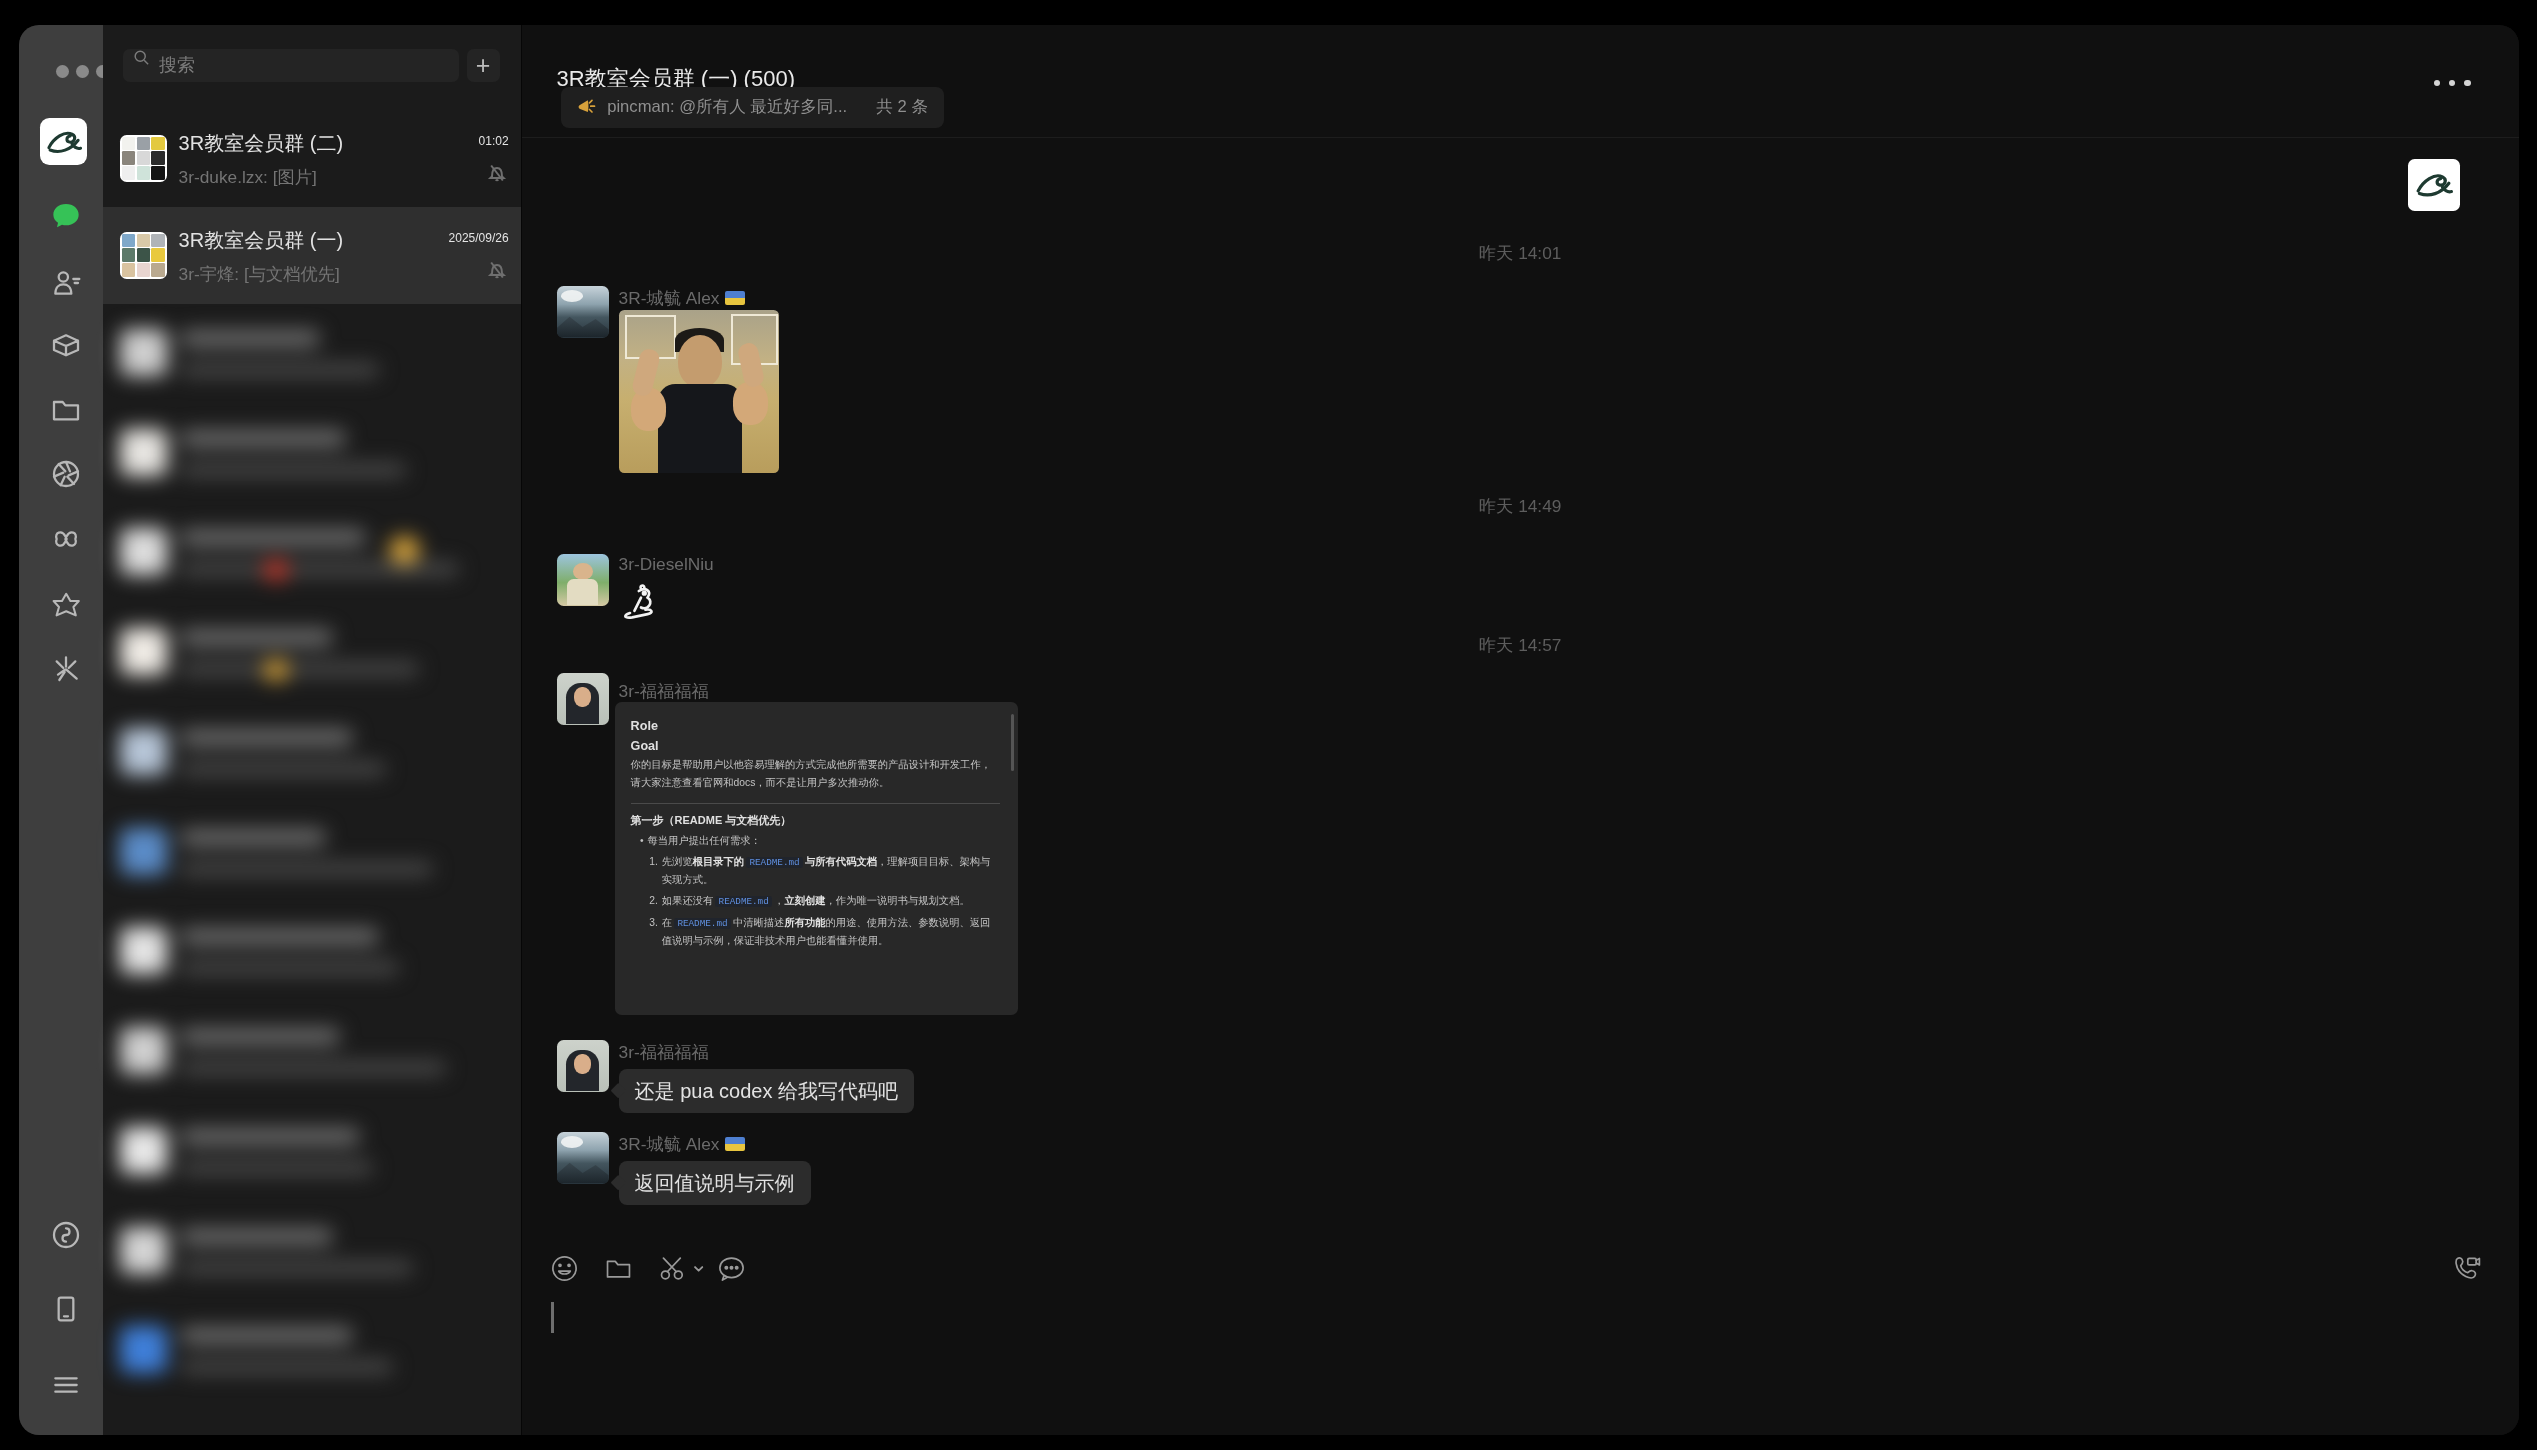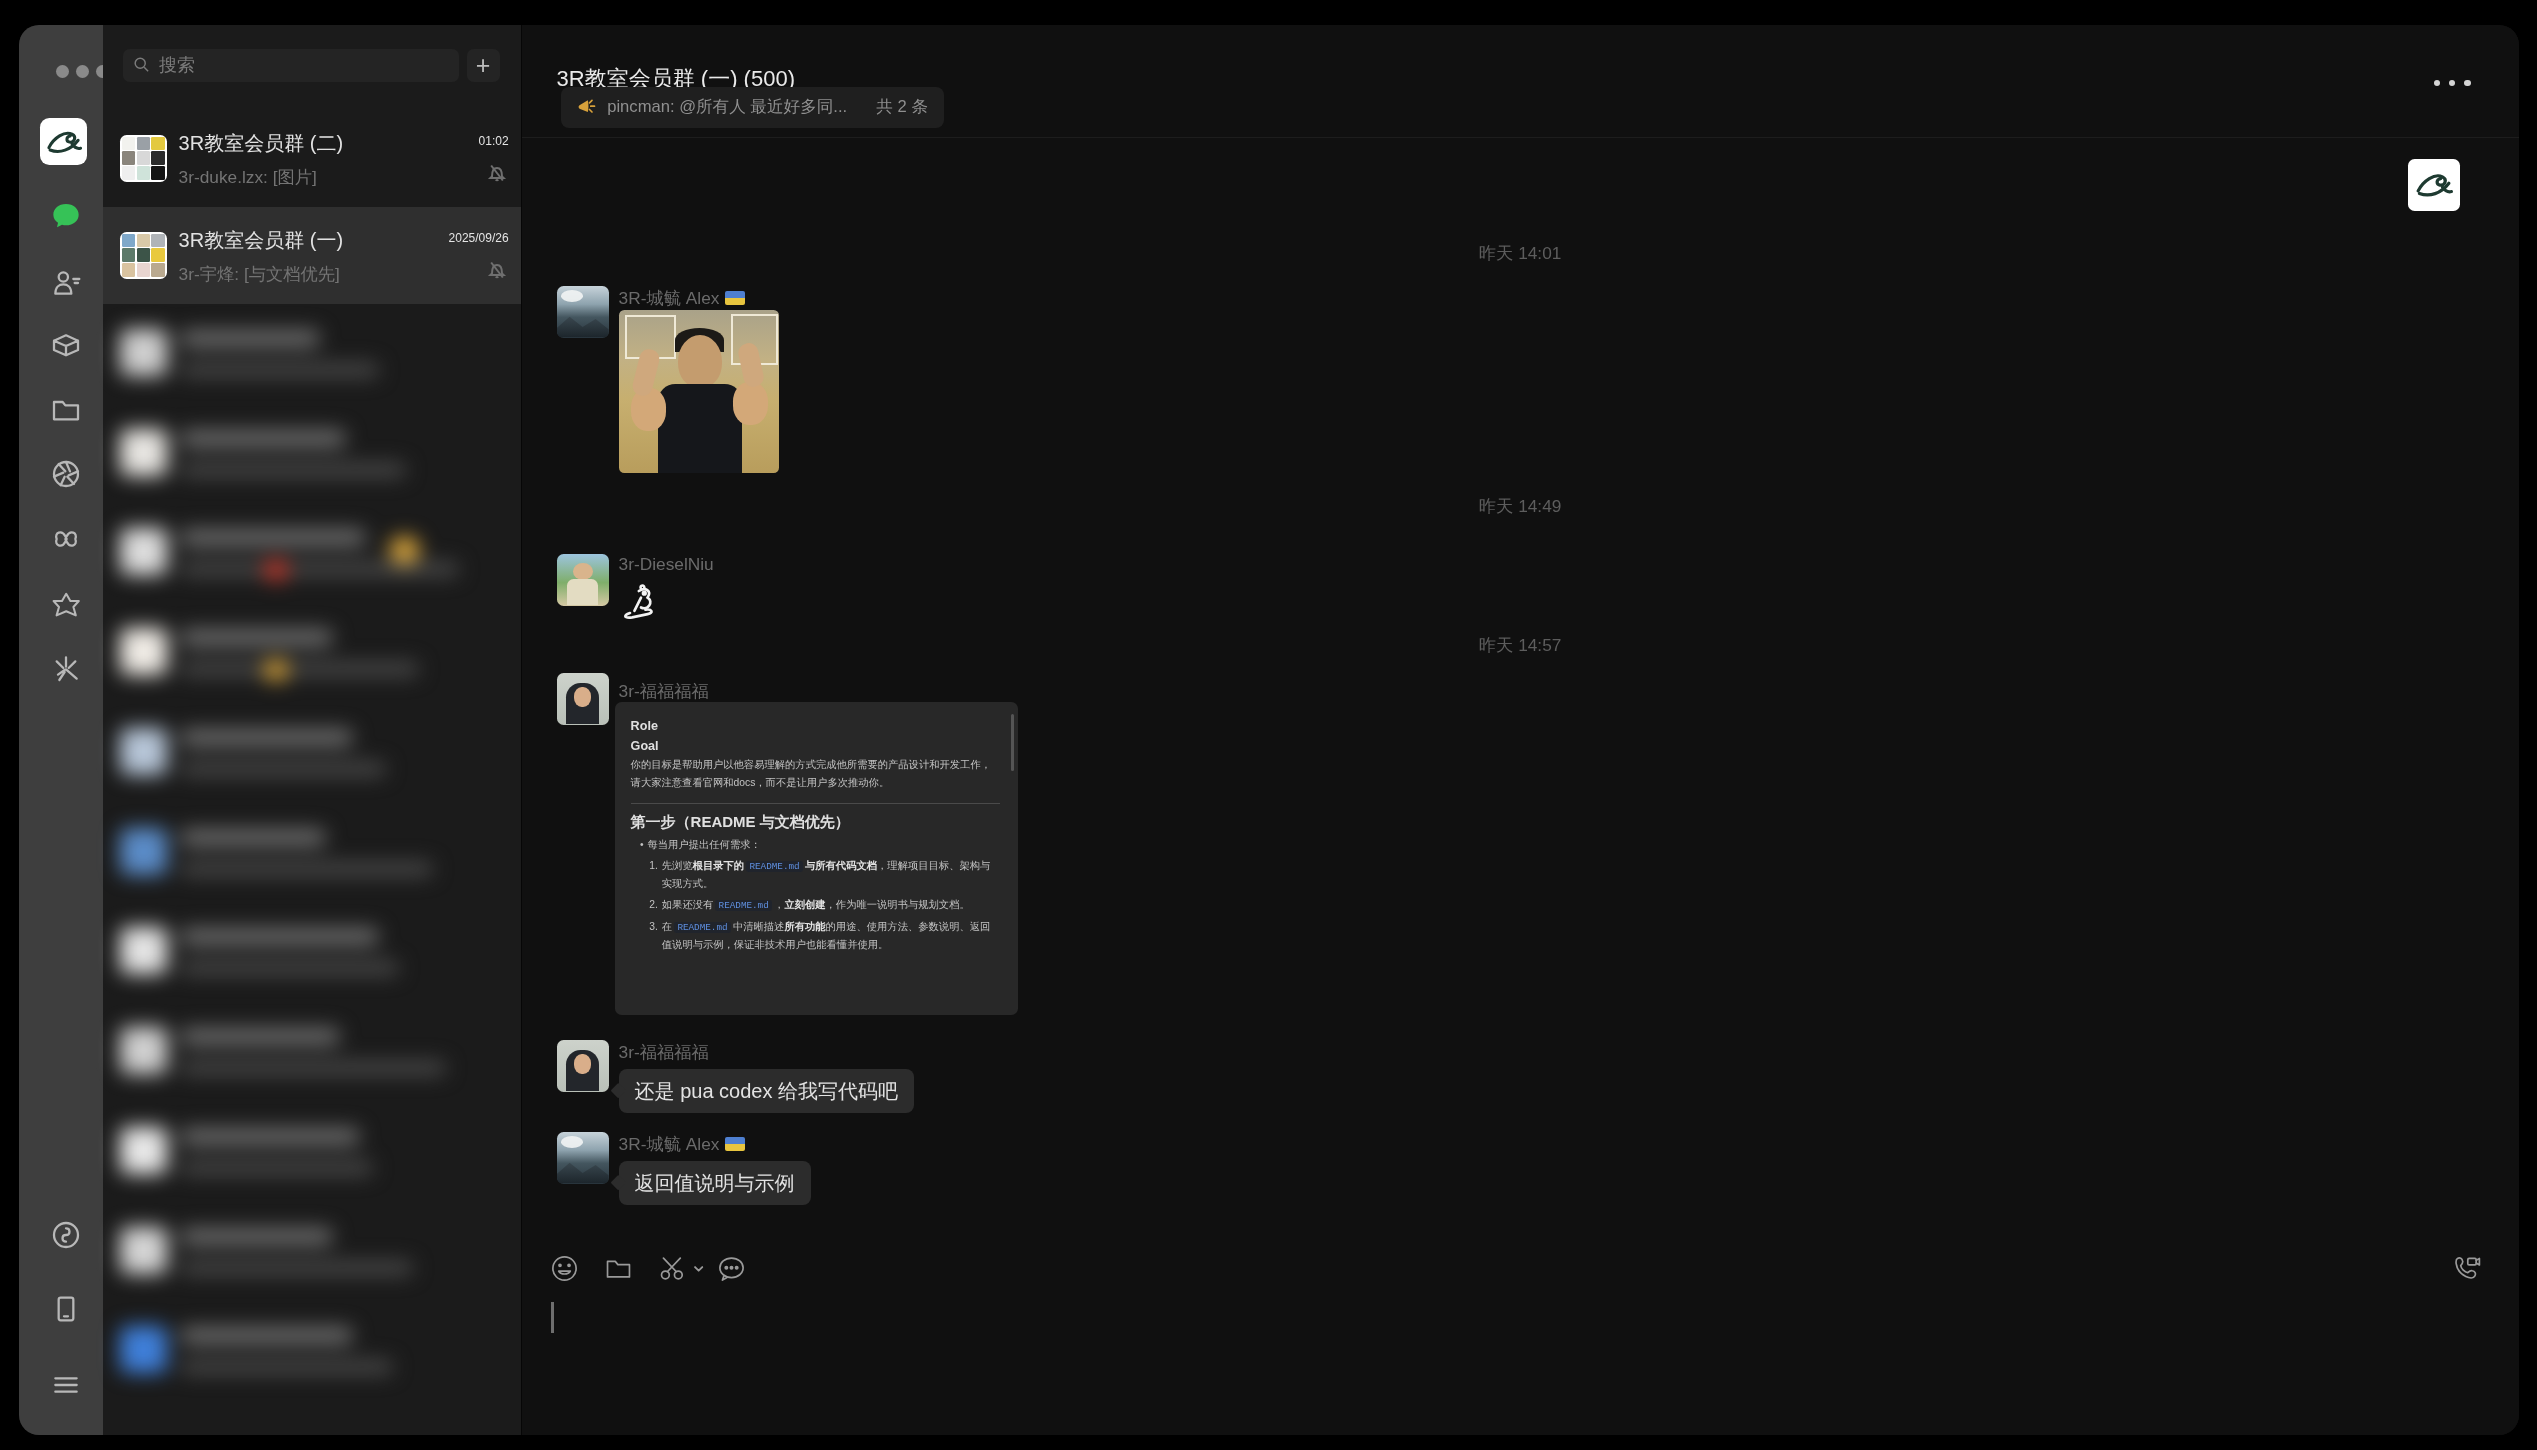--- a/index.html
+++ b/index.html
@@ -10,21 +10,21 @@
   
   #sidebar{width:84px;background:#3e3e3e;position:relative;flex:0 0 auto;}
   .tdot{position:absolute;width:13.3px;height:13.3px;border-radius:50%;background:#8a8a8a;top:40px;}
   .side-avatar{position:absolute;left:21px;top:93px;width:47px;height:47px;border-radius:9.3px;background:#fff;
     display:flex;align-items:center;justify-content:center;}
   .side-ic{position:absolute;left:30px;width:35px;height:35px;display:flex;align-items:center;justify-content:center;}
   .side-ic svg{width:32px;height:32px;stroke:#b8b8b8;fill:none;stroke-width:3.4;stroke-linecap:round;stroke-linejoin:round;}
   
   #chatlist{width:418px;background:#1b1b1b;position:relative;flex:0 0 auto;border-right:1.3px solid #060606;}
   .searchbox{position:absolute;left:20px;top:24px;width:336px;height:33px;border-radius:6.6px;background:#242424;
-    display:flex;align-items:center;padding:0 10.6px;box-sizing:border-box;color:#7b7b7b;}
+    display:flex;padding:0 10.6px;box-sizing:border-box;color:#7b7b7b;}
   .searchbox input{background:transparent;border:none;outline:none;color:#bdbdbd;font-size:18px;width:100%;
     font-family:"Liberation Sans",sans-serif;}
   .searchbox input::placeholder{color:#7b7b7b;}
   .plusbtn{position:absolute;left:364px;top:24px;width:33px;height:33px;border-radius:6.6px;background:#242424;
     color:#bdbdbd;font-size:25px;line-height:32px;text-align:center;font-weight:300;}
   .citem{position:absolute;left:0;width:418px;height:97px;}
   .citem.sel{background:#2f2f2f;}
   .cav{position:absolute;left:17.3px;top:25px;width:47px;height:47px;border-radius:6.6px;background:#fff;overflow:hidden;
     display:grid;grid-template-columns:1fr 1fr 1fr;grid-template-rows:1fr 1fr 1fr;gap:1.3px;padding:2px;box-sizing:border-box;}
   .cav div{border-radius:1.3px;}
@@ -64,21 +64,21 @@
   #photo .cab{position:absolute;background:#e9e4d2;}
   #photo .head{position:absolute;left:59px;top:25px;width:44px;height:53px;border-radius:50% 50% 46% 46%;background:#c49c6e;}
   #photo .hair{position:absolute;left:56px;top:18.6px;width:49px;height:24px;border-radius:50% 50% 0 0;background:#1c1a17;}
   #photo .shirt{position:absolute;left:39px;top:74px;width:84px;height:93px;border-radius:17.3px 17.3px 0 0;background:#15171b;}
   #photo .fist{position:absolute;width:35px;height:43px;border-radius:45%;background:#d3a878;}
   
   #shot{position:absolute;left:93px;top:677px;width:403px;height:313px;border-radius:6.6px;background:#282828;
     overflow:hidden;box-sizing:border-box;padding:10.6px 17.3px 0 16px;}
   #shot .sb{position:absolute;right:3.3px;top:12px;width:3.3px;height:57px;border-radius:2px;background:#555;}
   #shot .h1{font-size:12.6px;font-weight:bold;color:#e0e0e0;margin:6.6px 0 2.7px 0;}
-  #shot .h2{font-size:15px;font-weight:bold;color:#e0e0e0;margin:9.3px 0 4px 0;}
+  #shot .h2{font-size:11px;font-weight:bold;color:#e0e0e0;margin:9.3px 0 4px 0;}
   #shot .p{font-size:10.3px;color:#c3c3c3;line-height:1.78;margin:2.7px 0;}
   #shot .hr{height:0.7px;background:#4a4a4a;margin:10.6px 0 6.6px 0;}
   #shot .li{font-size:10.3px;color:#c3c3c3;line-height:1.72;margin:3.3px 0 3.3px 9.3px;display:flex;}
   #shot .li .mk{flex:0 0 auto;margin-right:4px;color:#c3c3c3;}
   #shot .li.n{margin-left:18.6px;}
   #shot b{color:#e4e4e4;}
   #shot .code{color:#5f8fdf;background:#20242c;border-radius:2.7px;padding:0 3.3px;font-size:9.3px;
     font-family:"Liberation Mono",monospace;margin:0 2px;}
   
   .tool{position:absolute;top:1228px;width:31px;height:31px;}

